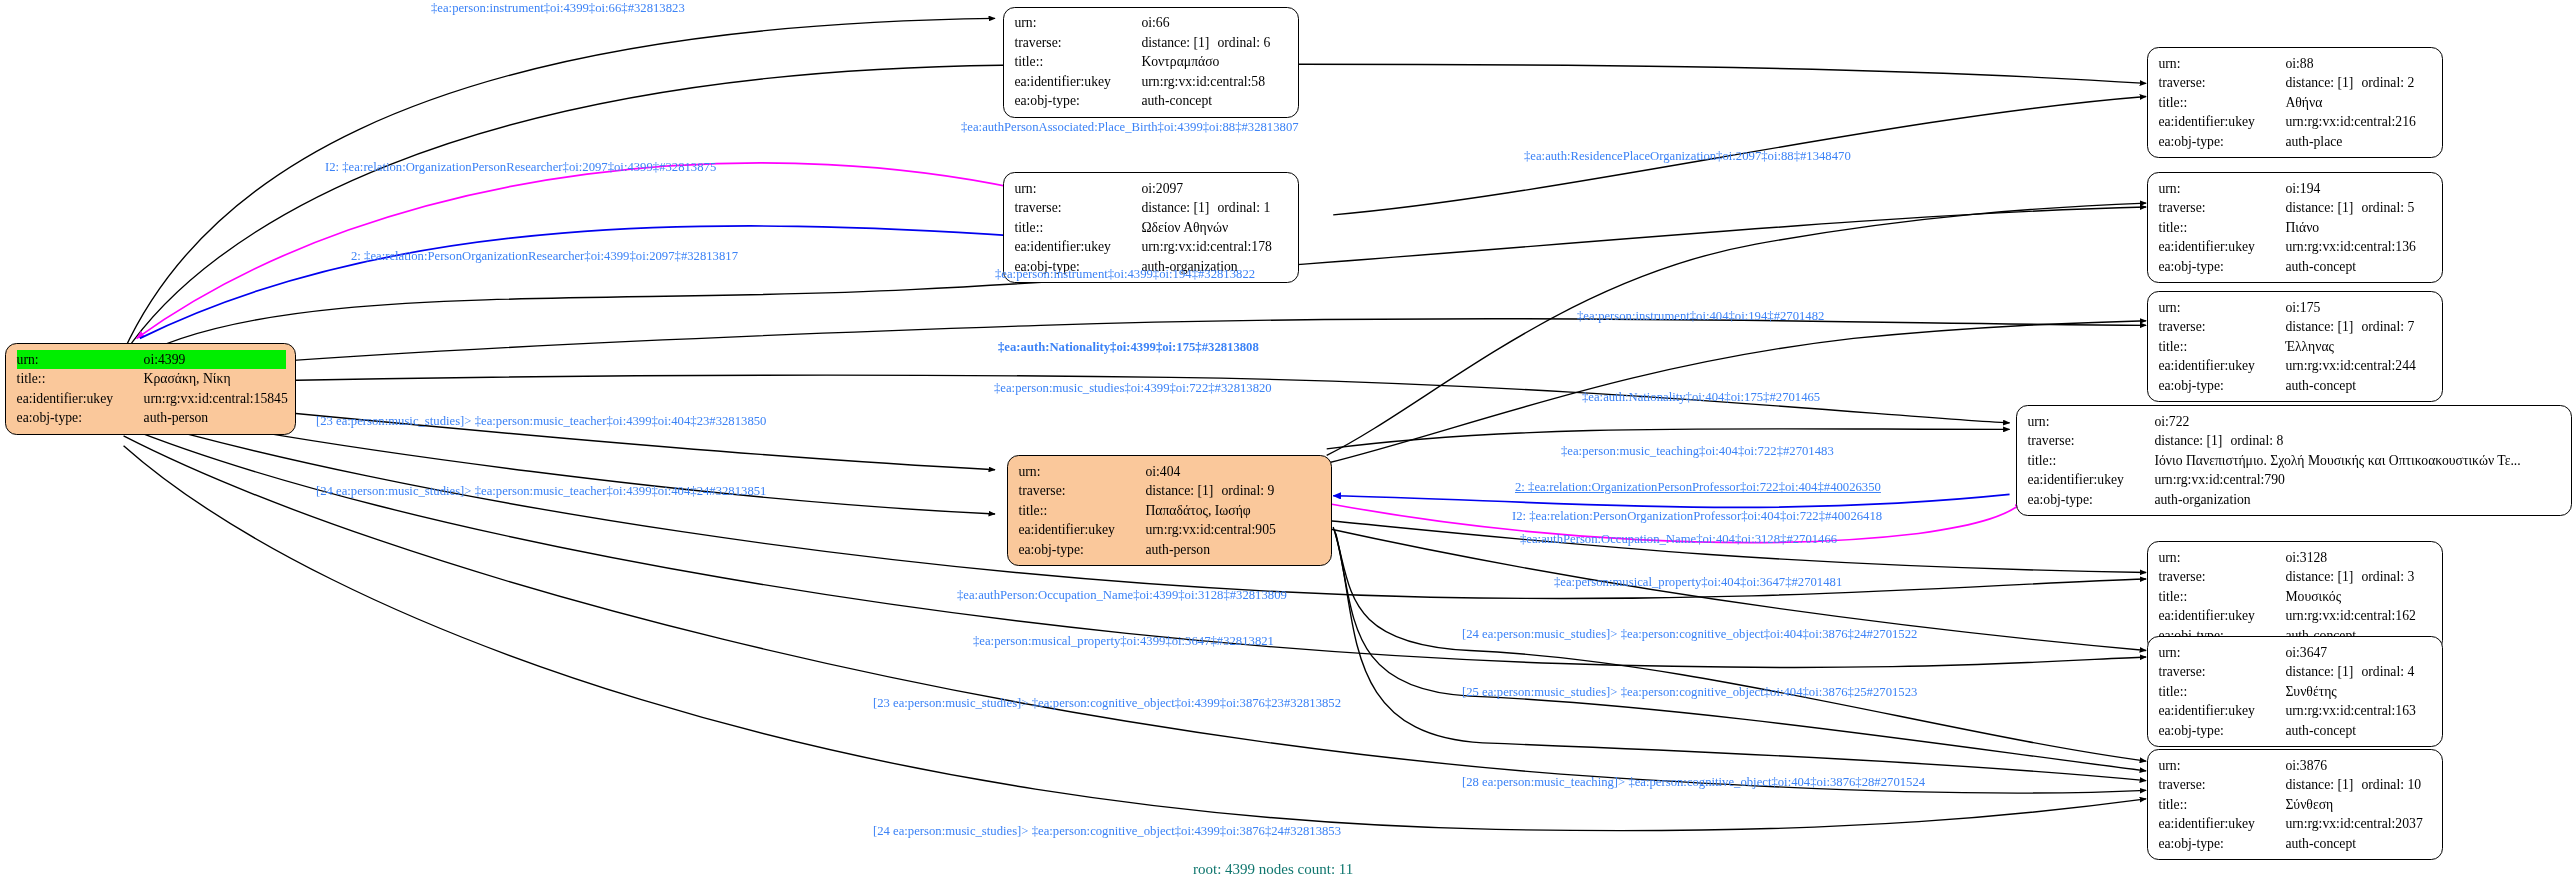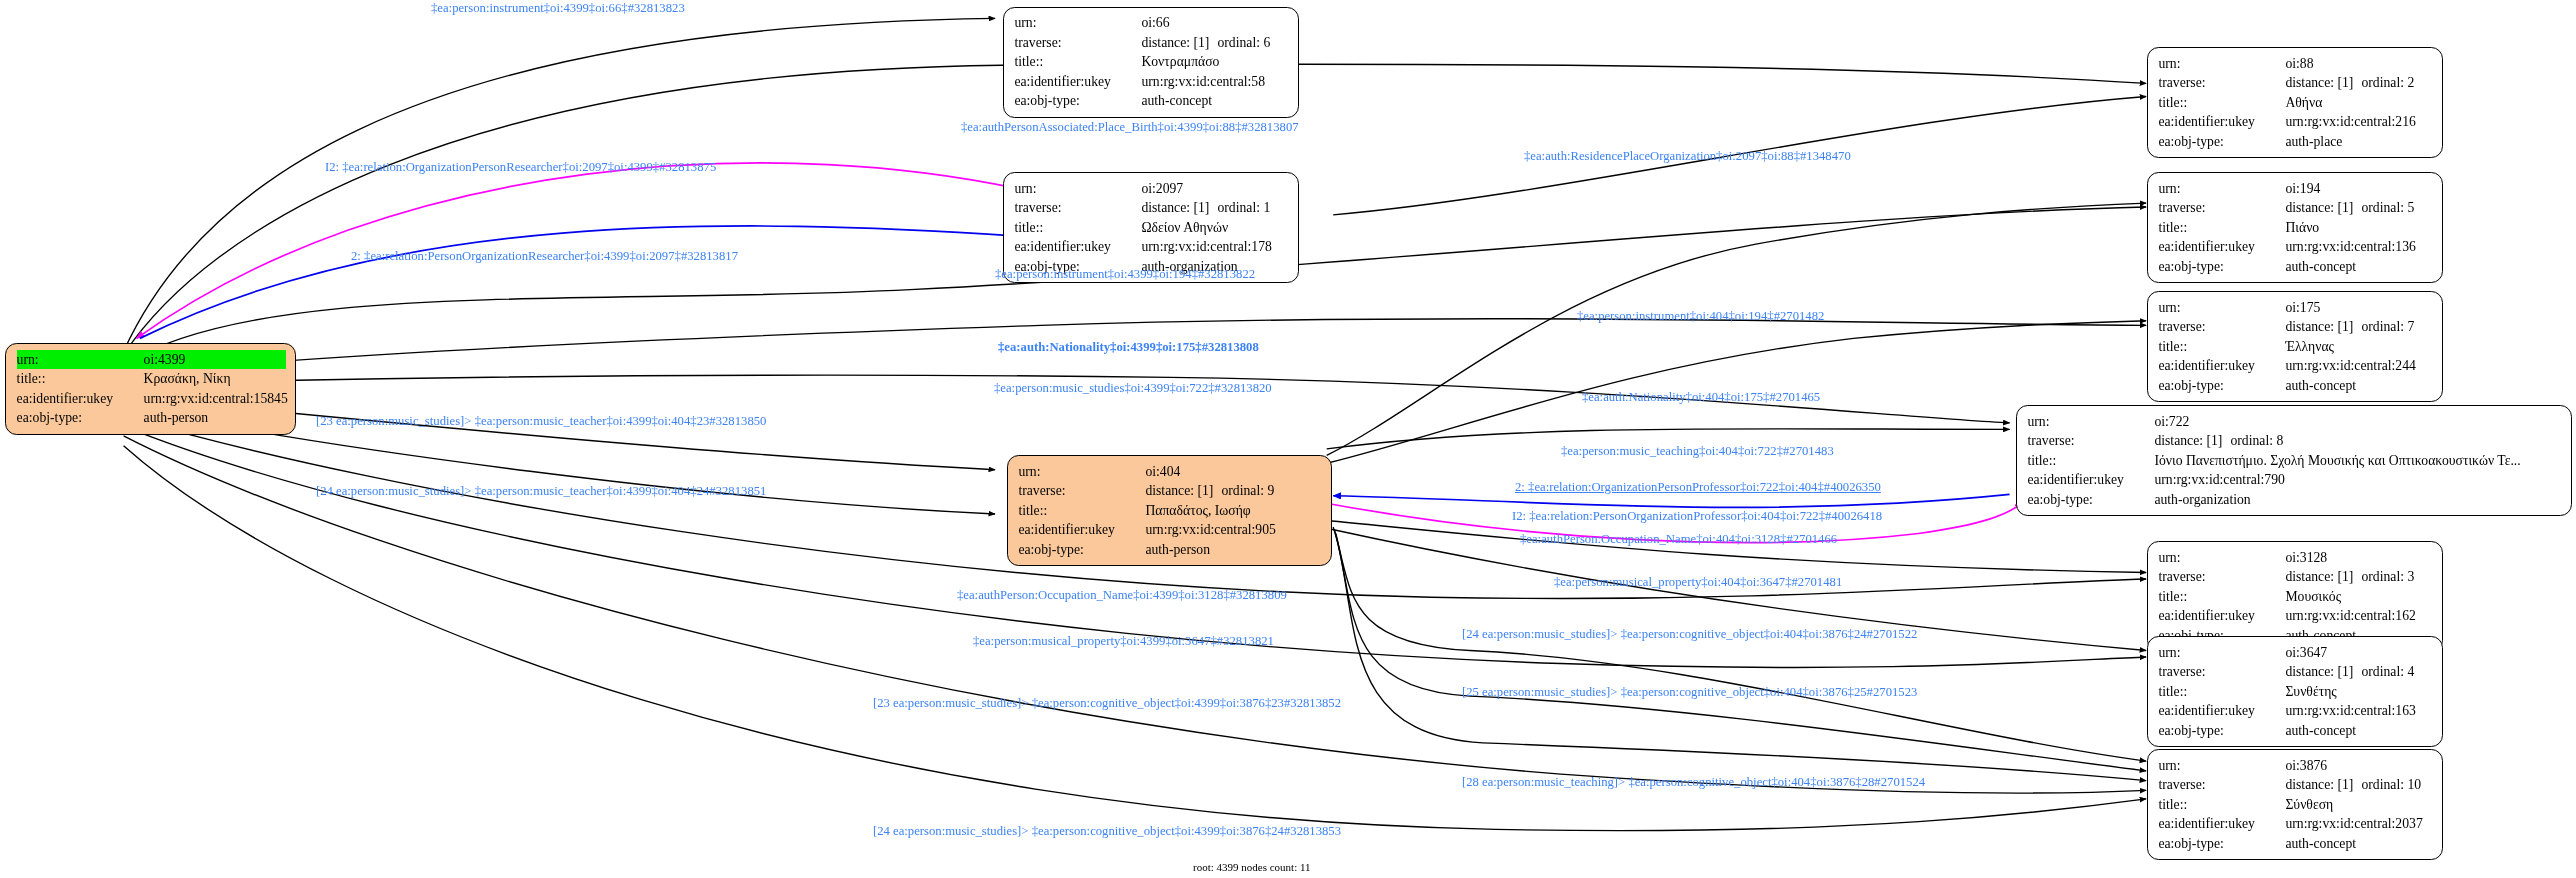--- a/index.html
+++ b/index.html
@@ -66,22 +66,22 @@
   .edge-label {
     position: absolute;
     font-size: 12.7px;
     line-height: 1;
     color: #3b82f6;
     white-space: nowrap;
     background: transparent;
   }
   .footer-label {
     position: absolute;
-    font-size: 11px;
-    color: #000000;
+    font-size: 15px;
+    color: #0f766e;
     white-space: nowrap;
   }
 </style>
 </head>
 <body>
 
 <div id="canvas">
 
   <svg id="edge-layer" viewBox="0 0 3961 1351" width="2576" height="879" xmlns="http://www.w3.org/2000/svg">
     <defs>

